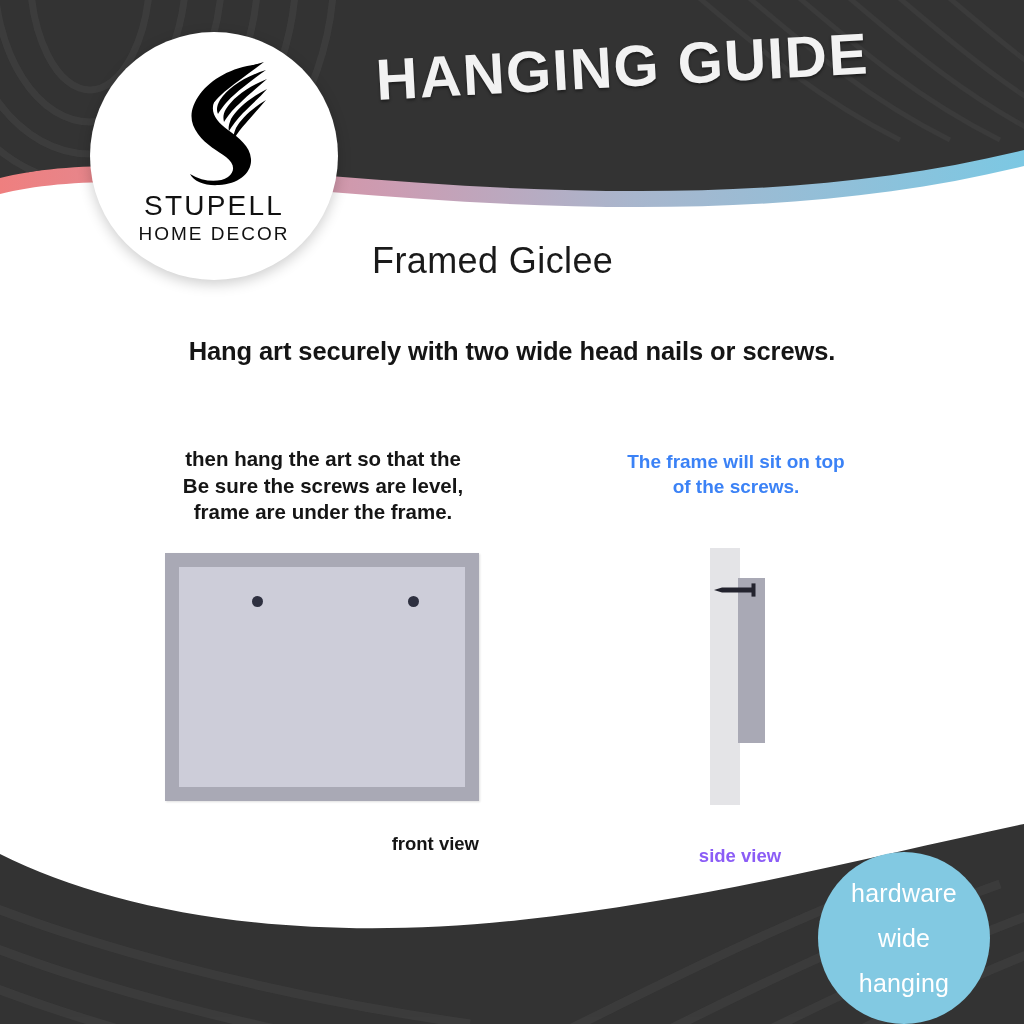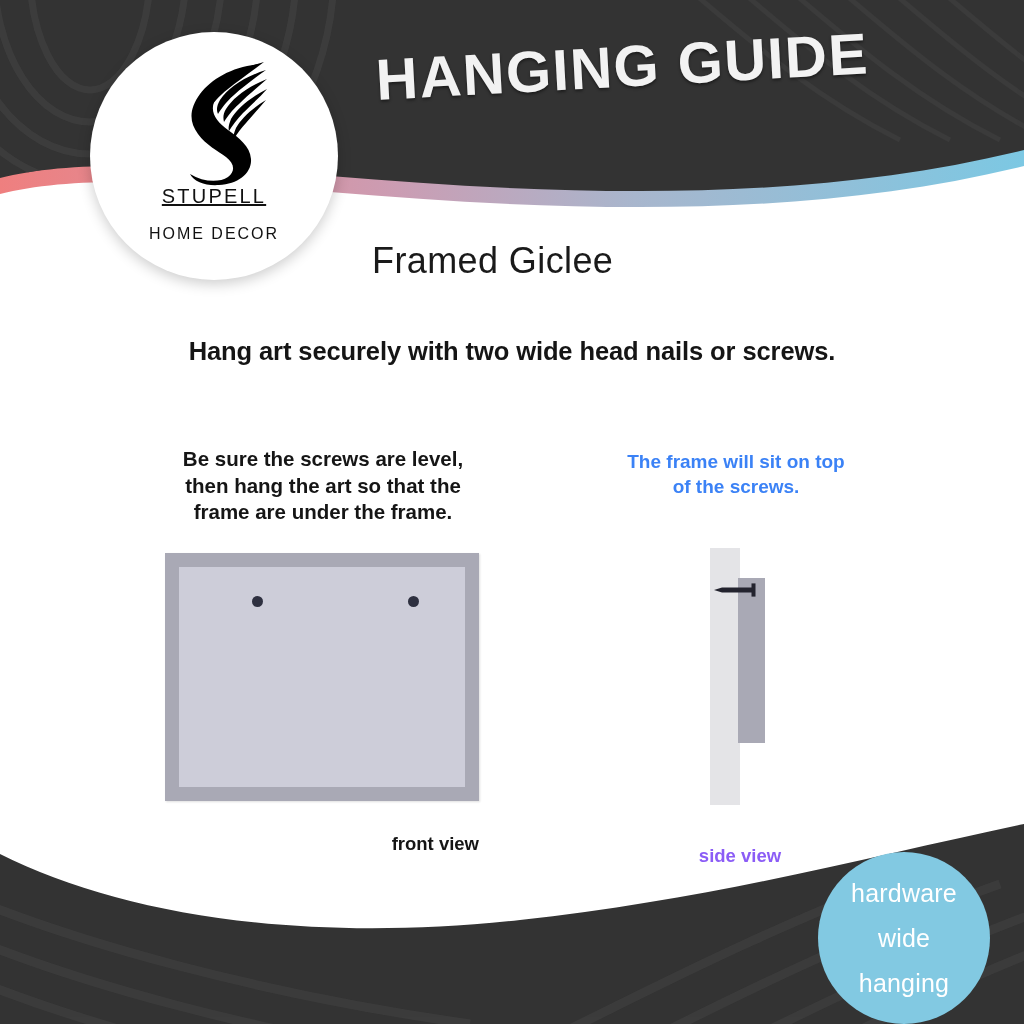--- a/index.html
+++ b/index.html
@@ -47,29 +47,29 @@
     padding-top: 26px;
     box-sizing: border-box;
   }
   #logo-mark { width: 116px; height: 128px; display:block; }
   .logo-word {
     font-family: "Liberation Sans", sans-serif;
     color: #111111;
     line-height: 1;
   }
   #logo-name {
-    font-size: 20px;
+    font-size: 28px;
     letter-spacing: 2.2px;
+    margin-top: 6px;
     font-weight: 400;
-    text-decoration: underline;
   }
   #logo-tagline {
-    font-size: 16px;
+    font-size: 19px;
     letter-spacing: 2.0px;
-    margin-top: 20px;
+    margin-top: 4px;
     font-weight: 400;
   }
 
   
   #header-title {
     position: absolute;
     left: 376px; top: 46px;
     width: 520px;
     transform: rotate(-3.1deg);
     transform-origin: left center;
@@ -266,22 +266,22 @@
   <div class="logo-word" id="logo-name">STUPELL</div>
   <div class="logo-word" id="logo-tagline">HOME DECOR</div>
 </div>
 
 <div id="header-title">HANGING GUIDE</div>
 
 <div id="product-type">Framed Giclee</div>
 <div id="lead-instruction">Hang art securely with two wide head nails or screws.</div>
 
 <div id="front-caption">
+  <div>then hang the art so that the</div>
   <div>Be sure the screws are level,</div>
-  <div>then hang the art so that the</div>
   <div>frame are under the frame.</div>
 </div>
 
 <div id="front-view">
   <div id="front-view-mat">
     <div class="screw-dot" id="screw-dot-left"></div>
     <div class="screw-dot" id="screw-dot-right"></div>
   </div>
 </div>
 <div id="front-view-label">front view</div>

